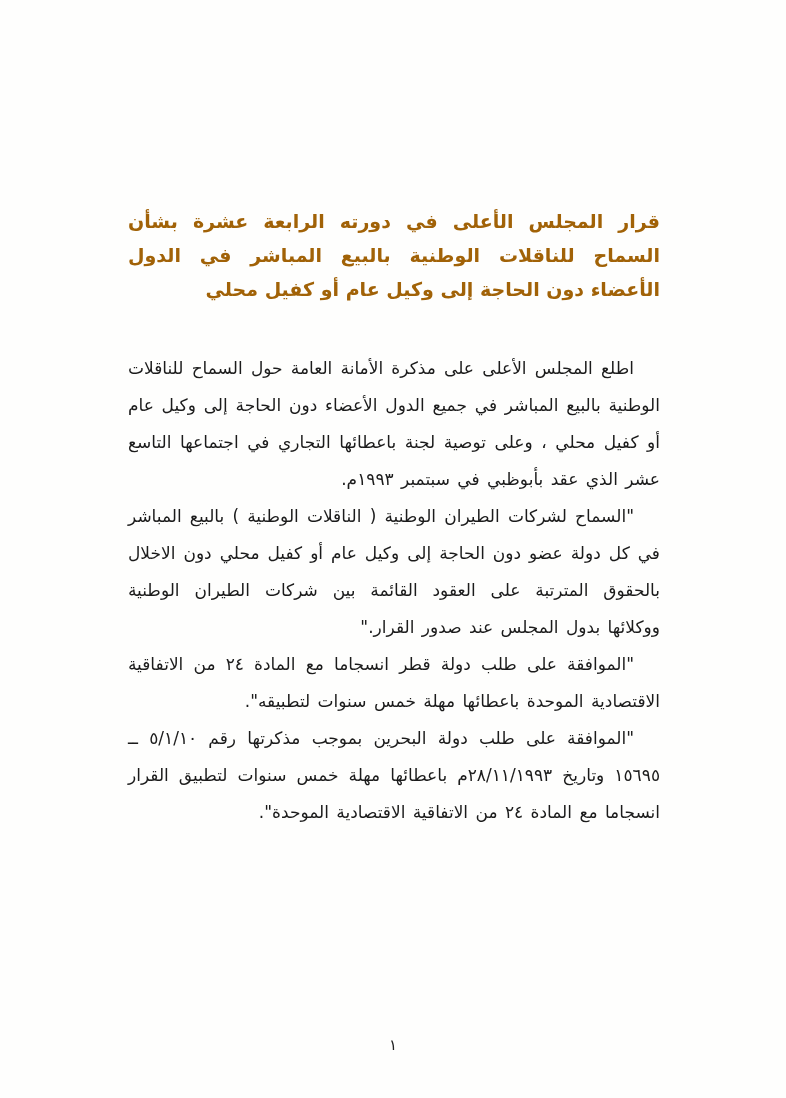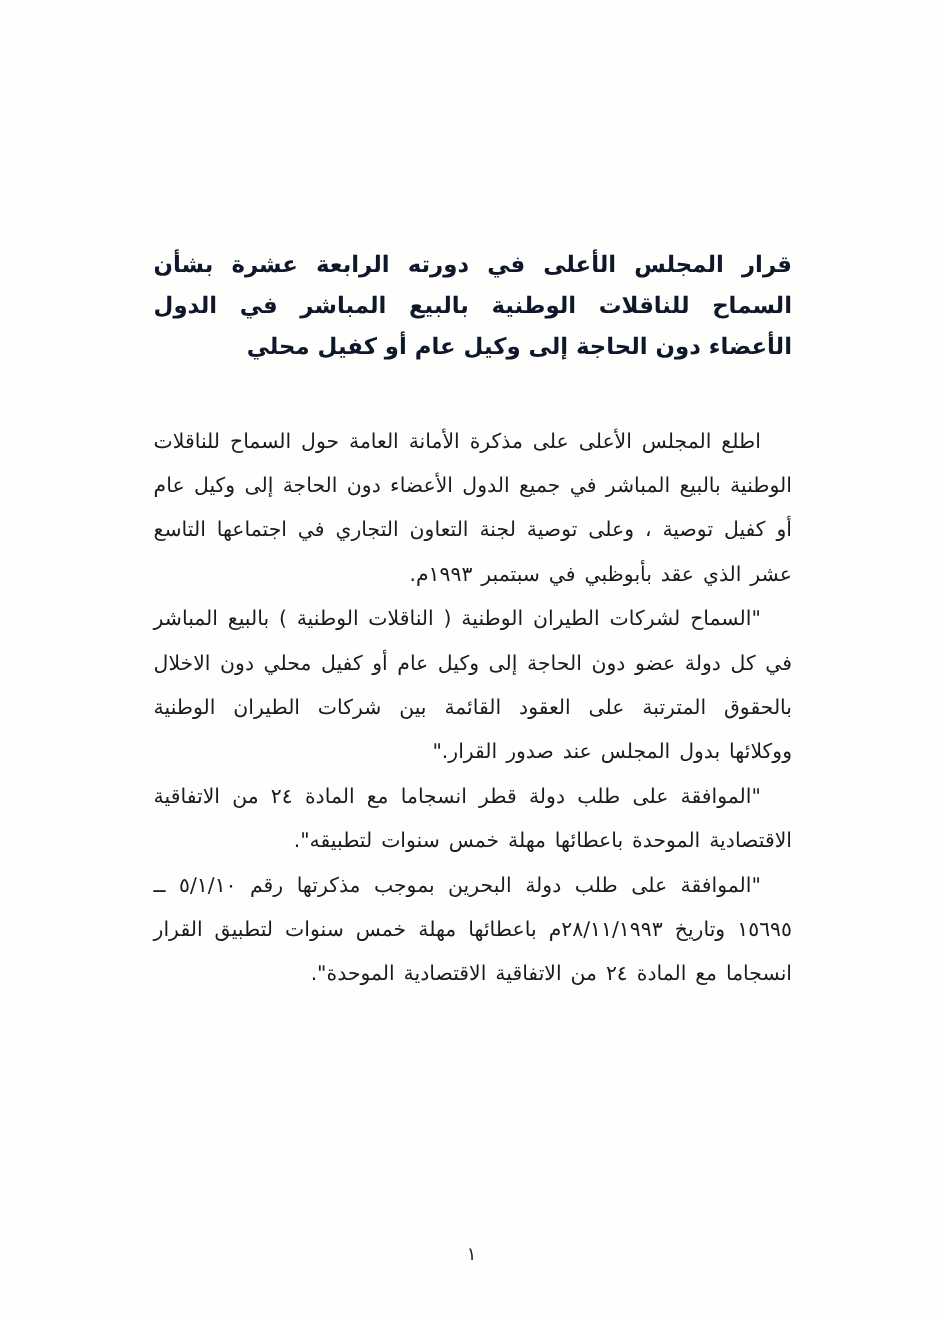--- a/index.html
+++ b/index.html
@@ -19,21 +19,21 @@
     font-family: "DejaVu Sans", sans-serif;
     color: #1b1b1b;
     overflow: hidden;
   }
   .doc-title {
     margin: 0 0 44px 0;
     font-size: 19px;
     font-weight: 700;
     line-height: 34px;
     text-align: justify;
-    color: #0f172a;
+    color: #a16207;
     letter-spacing: 0.2px;
   }
   .doc-body p {
     margin: 0;
     font-size: 17px;
     line-height: 37px;
     text-align: justify;
     text-indent: 26px;
     word-spacing: 2px;
   }
@@ -48,21 +48,21 @@
   }
 </style>
 </head>
 <body>
 
 <div class="page">
 
   <h1 class="doc-title">قرار المجلس الأعلى في دورته الرابعة عشرة بشأن السماح للناقلات الوطنية بالبيع المباشر في الدول الأعضاء دون الحاجة إلى وكيل عام أو كفيل محلي</h1>
 
   <div class="doc-body">
-    <p>اطلع المجلس الأعلى على مذكرة الأمانة العامة حول السماح للناقلات الوطنية بالبيع المباشر في جميع الدول الأعضاء دون الحاجة إلى وكيل عام أو كفيل توصية ، وعلى توصية لجنة التعاون التجاري في اجتماعها التاسع عشر الذي عقد بأبوظبي في سبتمبر ١٩٩٣م.</p>
+    <p>اطلع المجلس الأعلى على مذكرة الأمانة العامة حول السماح للناقلات الوطنية بالبيع المباشر في جميع الدول الأعضاء دون الحاجة إلى وكيل عام أو كفيل محلي ، وعلى توصية لجنة باعطائها التجاري في اجتماعها التاسع عشر الذي عقد بأبوظبي في سبتمبر ١٩٩٣م.</p>
     <p>"السماح لشركات الطيران الوطنية ( الناقلات الوطنية ) بالبيع المباشر في كل دولة عضو دون الحاجة إلى وكيل عام أو كفيل محلي دون الاخلال بالحقوق المترتبة على العقود القائمة بين شركات الطيران الوطنية ووكلائها بدول المجلس عند صدور القرار."</p>
     <p>"الموافقة على طلب دولة قطر انسجاما مع المادة ٢٤ من الاتفاقية الاقتصادية الموحدة باعطائها مهلة خمس سنوات لتطبيقه".</p>
     <p>"الموافقة على طلب دولة البحرين بموجب مذكرتها رقم ٥/١/١٠ ــ ١٥٦٩٥ وتاريخ ٢٨/١١/١٩٩٣م باعطائها مهلة خمس سنوات لتطبيق القرار انسجاما مع المادة ٢٤ من الاتفاقية الاقتصادية الموحدة".</p>
   </div>
 
   <div class="page-number">١</div>
 
 </div>
 
 </body></html>

